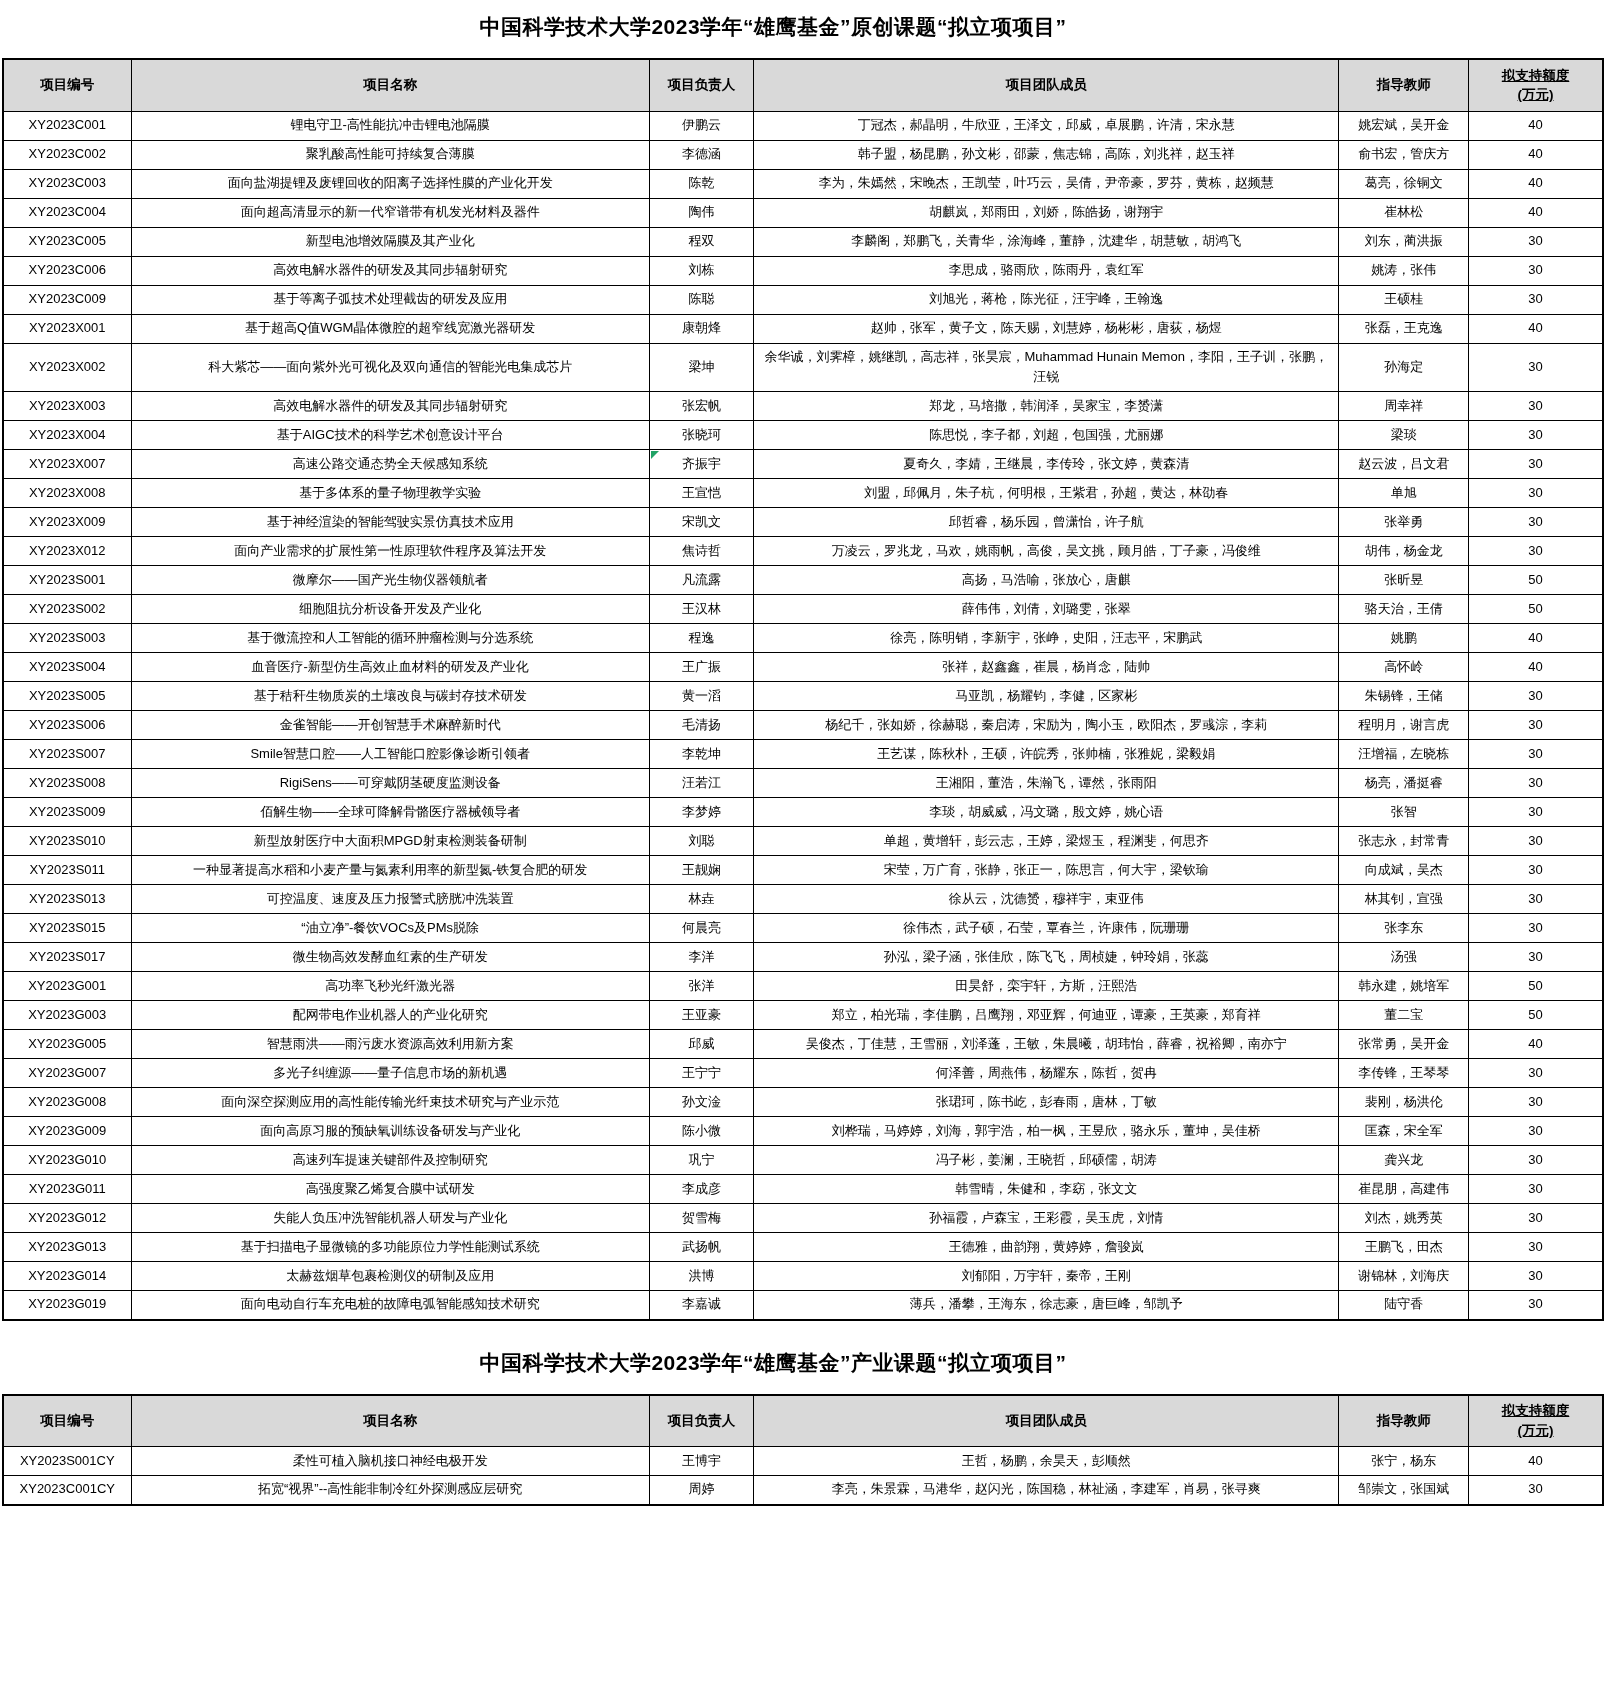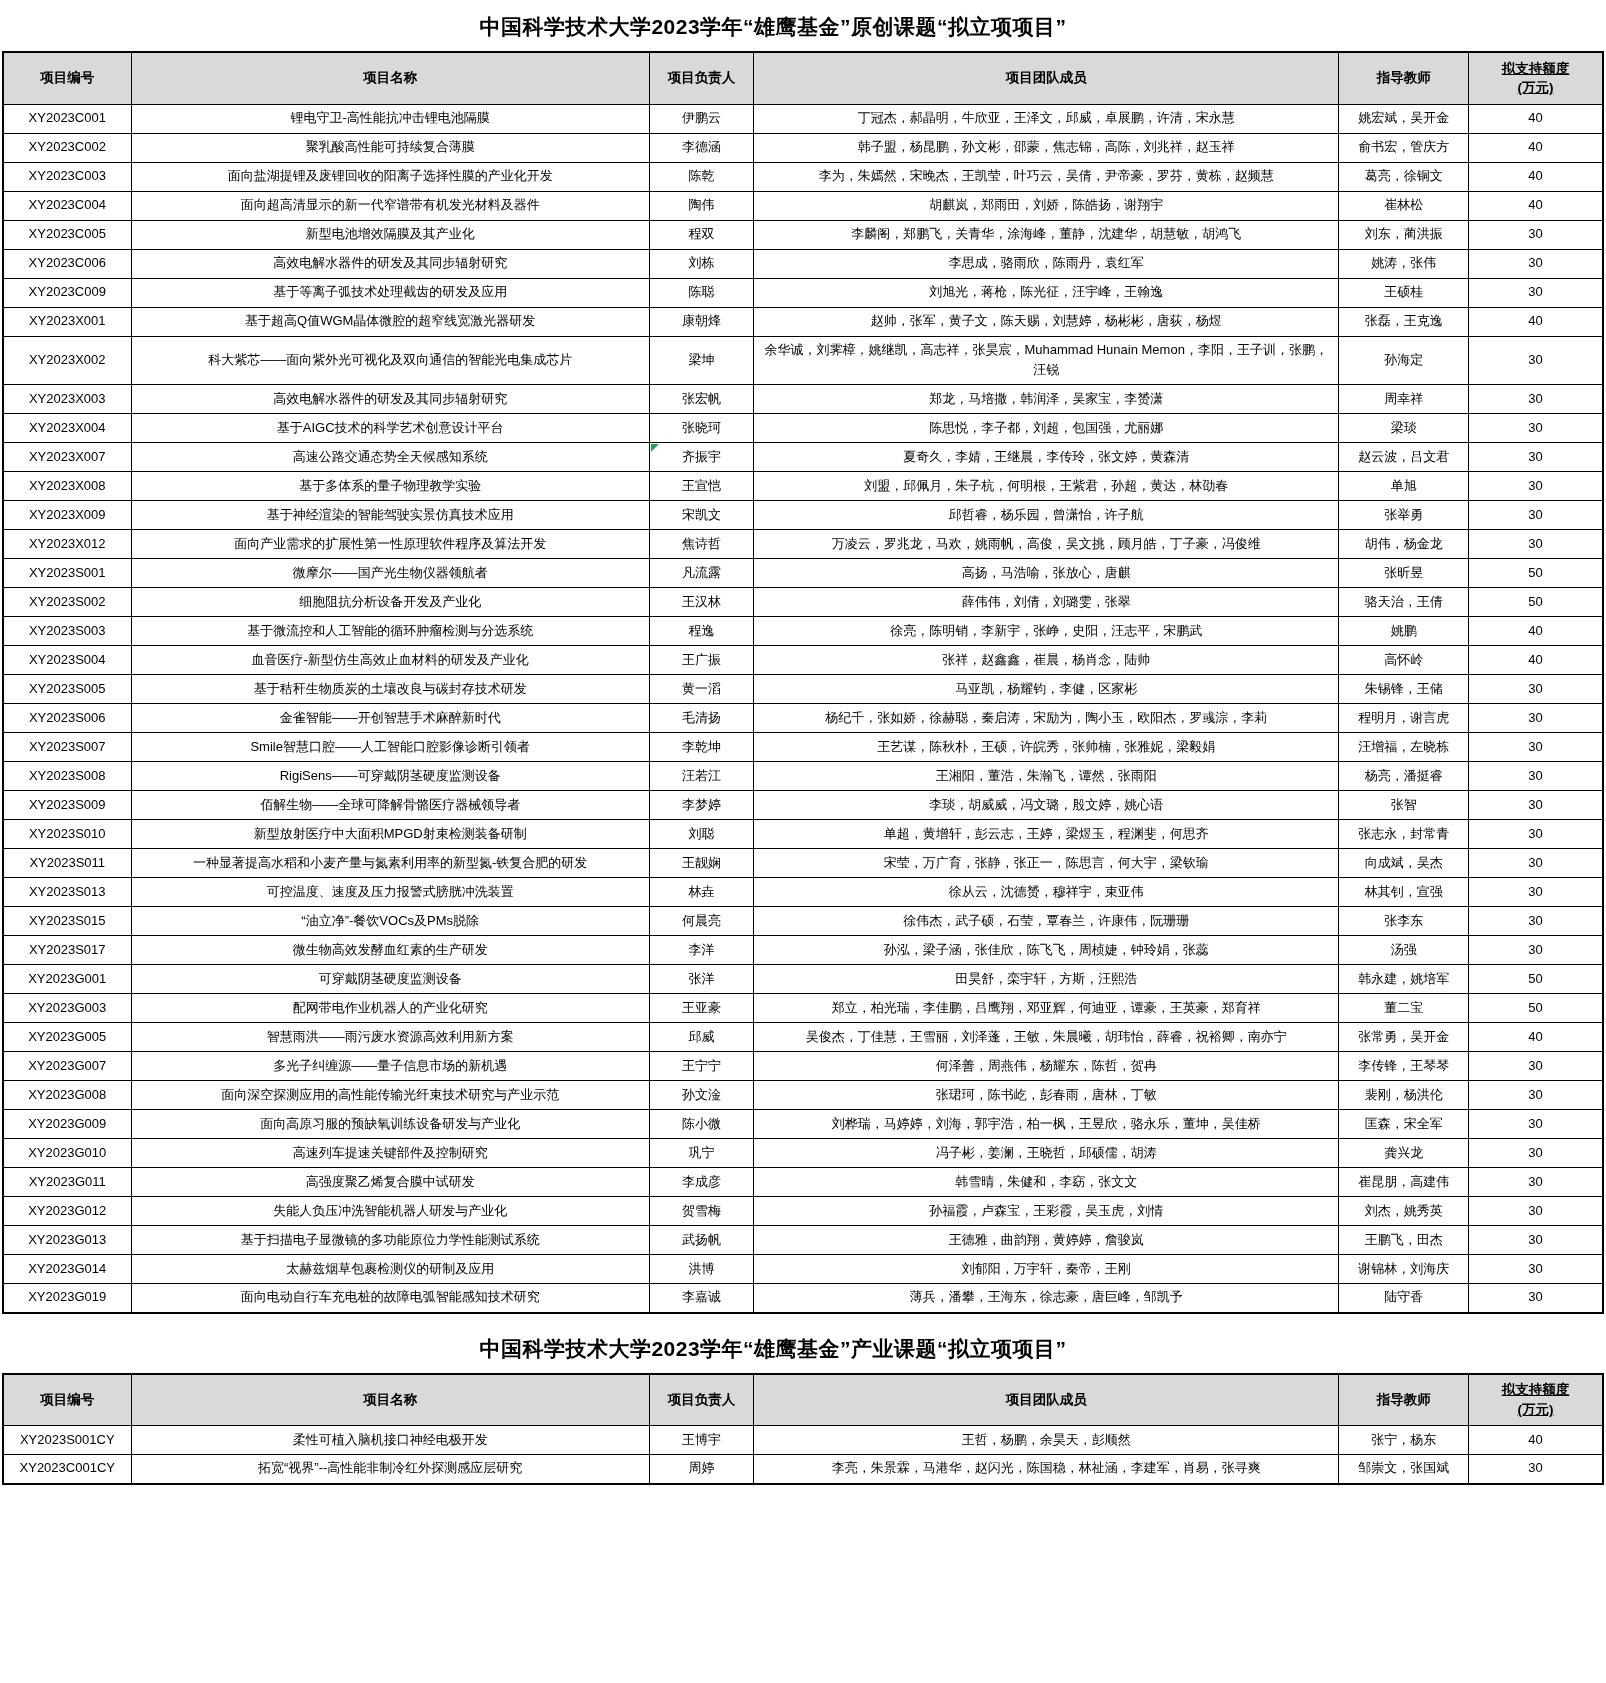--- a/index.html
+++ b/index.html
@@ -14,21 +14,21 @@
   .table-title {
     text-align: center;
     font-weight: bold;
     font-size: 21px;
     padding: 13px 0 10px 0;
     letter-spacing: 0.5px;
   }
   table.projects {
     border-collapse: collapse;
     width: 1602px;
-    margin: 0 2px;
+    margin: 7px 2px;
     table-layout: fixed;
     border: 2px solid #000000;
   }
   table.projects th, table.projects td {
     border: 1px solid #000000;
     font-size: 13px;
     text-align: center;
     vertical-align: middle;
     padding: 3px 6px;
     box-sizing: border-box;
@@ -319,21 +319,21 @@
         <tr>
           <td>XY2023S017</td>
           <td>微生物高效发酵血红素的生产研发</td>
           <td>李洋</td>
           <td>孙泓，梁子涵，张佳欣，陈飞飞，周桢婕，钟玲娟，张蕊</td>
           <td>汤强</td>
           <td>30</td>
         </tr>
         <tr>
           <td>XY2023G001</td>
-          <td>可穿戴阴茎硬度监测设备</td>
+          <td>高功率飞秒光纤激光器</td>
           <td>张洋</td>
           <td>田昊舒，栾宇轩，方斯，汪熙浩</td>
           <td>韩永建，姚培军</td>
           <td>50</td>
         </tr>
         <tr>
           <td>XY2023G003</td>
           <td>配网带电作业机器人的产业化研究</td>
           <td>王亚豪</td>
           <td>郑立，柏光瑞，李佳鹏，吕鹰翔，邓亚辉，何迪亚，谭豪，王英豪，郑育祥</td>

